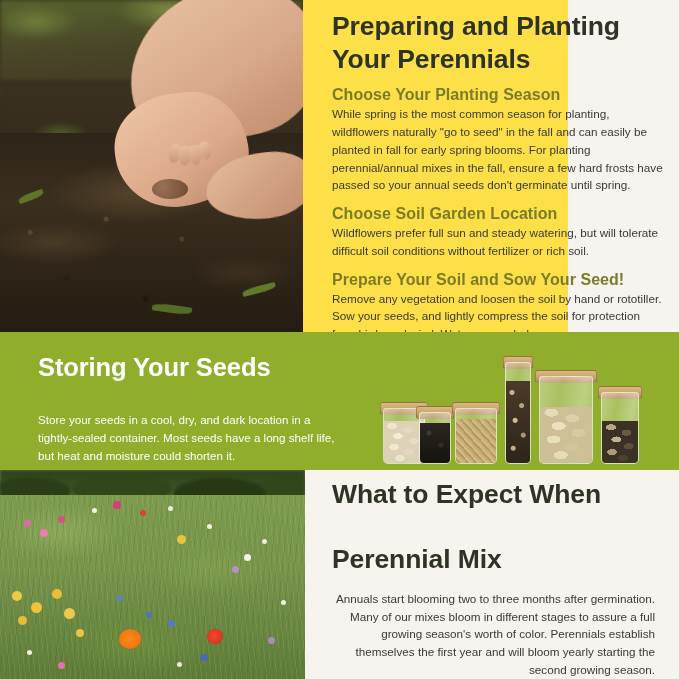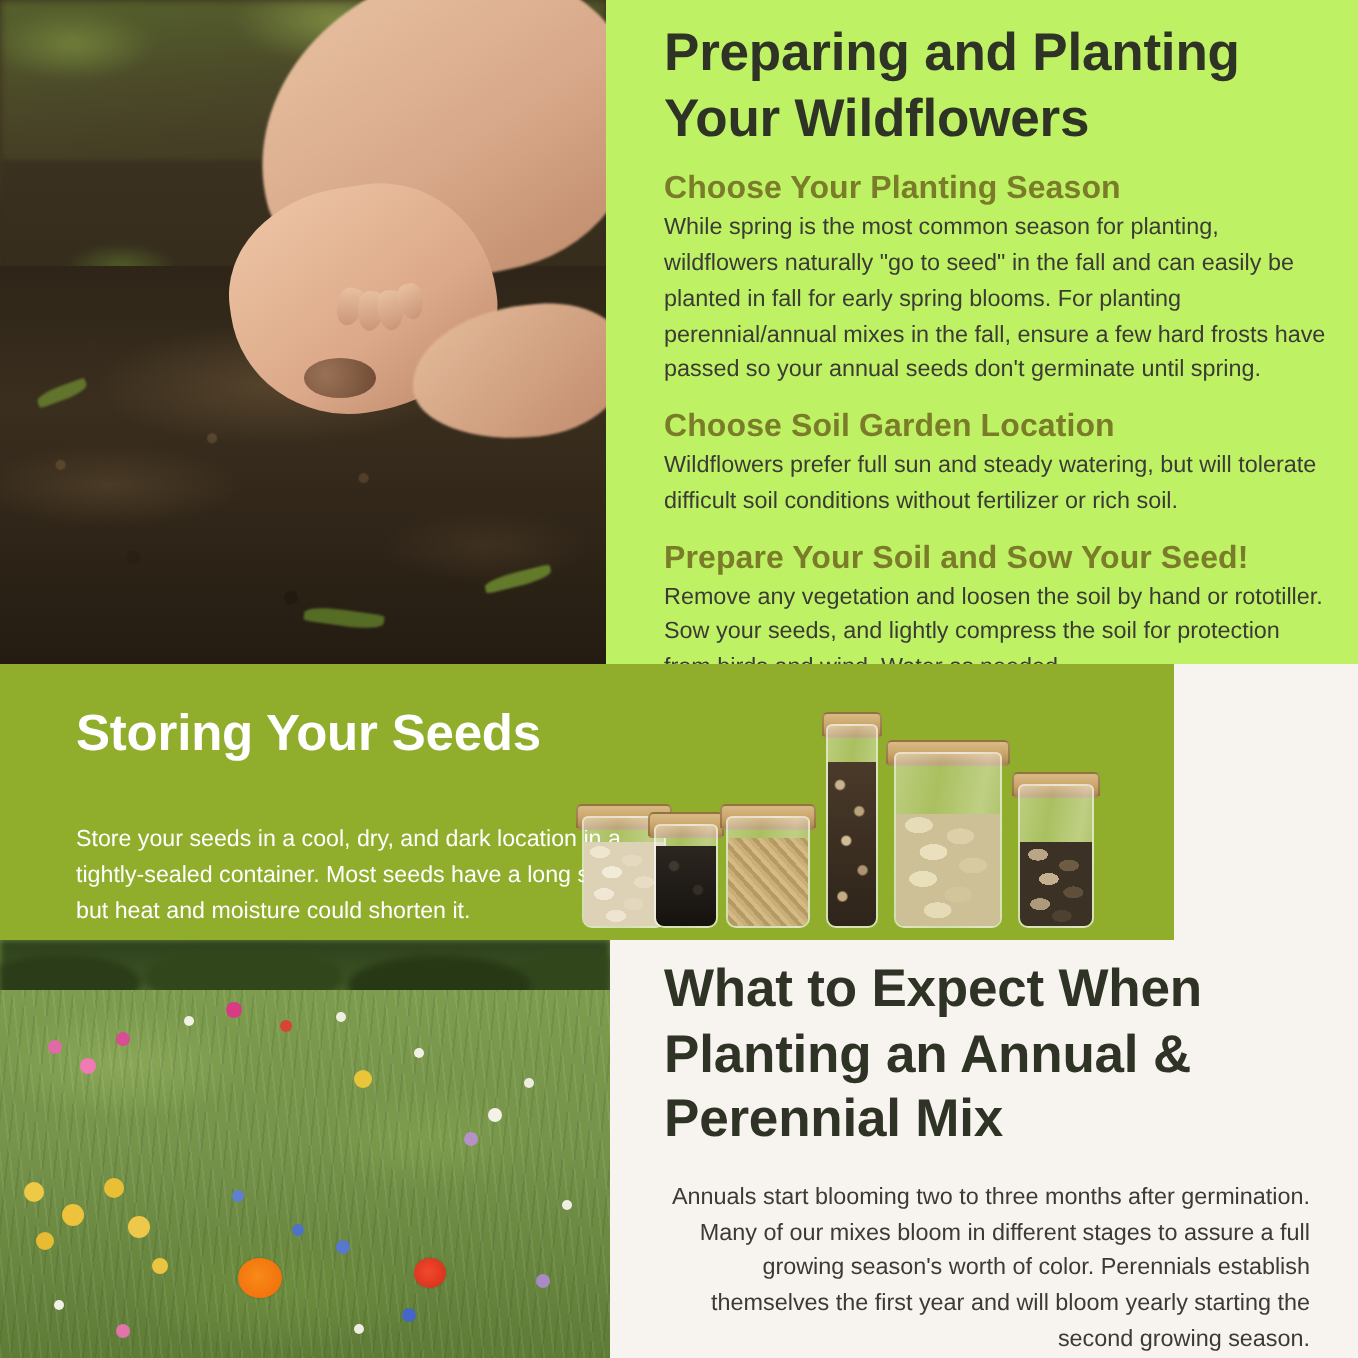--- a/index.html
+++ b/index.html
@@ -20,22 +20,22 @@
     position: relative;
     width: 679px;
     height: 679px;
     background: #f7f3ef;
   }
 
   
   .section-top {
     position: absolute;
     left: 0; top: 0;
-    width: 679px; height: 332px;
-    background: #bef264;
+    width: 568px; height: 332px;
+    background: #fde047;
     text-decoration: underline;
   }
 
   .photo-soil {
     position: absolute;
     left: 0; top: 0;
     width: 303px; height: 332px;
     overflow: hidden;
     background: #3a2c1d;
   }
@@ -132,21 +132,21 @@
     position: absolute;
     left: 330px; top: 0;
     width: 349px; height: 332px;
     padding: 10px 14px 0 2px;
   }
 
   
   .section-green {
     position: absolute;
     left: 0; top: 332px;
-    width: 587px; height: 138px;
+    width: 679px; height: 138px;
     background: #91ad2c;
     overflow: hidden;
   }
 
   .green-text {
     position: absolute;
     left: 38px; top: 20px;
     width: 300px;
   }
 
@@ -316,21 +316,21 @@
         <div class="finger f3"></div>
         <div class="finger f4"></div>
       </div>
       <div class="seeds-pinch"></div>
       <div class="hand-second"></div>
     </div>
 
     <div class="top-text">
       <h1 class="headline">
         <span>Preparing and Planting</span><br>
-        <span>Your Wildflowers</span>
+        <span>Your Perennials</span>
       </h1>
 
       <h3 class="subhead">Choose Your Planting Season</h3>
       <p class="body">While spring is the most common season for planting, wildflowers naturally "go to seed" in the fall and can easily be planted in fall for early spring blooms. For planting perennial/annual mixes in the fall, ensure a few hard frosts have passed so your annual seeds don't germinate until spring.</p>
 
       <h3 class="subhead">Choose Soil Garden Location</h3>
       <p class="body">Wildflowers prefer full sun and steady watering, but will tolerate difficult soil conditions without fertilizer or rich soil.</p>
 
       <h3 class="subhead">Prepare Your Soil and Sow Your Seed!</h3>
       <p class="body">Remove any vegetation and loosen the soil by hand or rototiller. Sow your seeds, and lightly compress the soil for protection from birds and wind. Water as needed.</p>
@@ -425,20 +425,20 @@
       <div class="fl" style="left:9%;  top:86%; width:5px; height:5px; background:#f2f0e4;"></div>
       <div class="fl" style="left:19%; top:92%; width:7px; height:7px; background:#e274ac;"></div>
       <div class="fl" style="left:58%; top:92%; width:5px; height:5px; background:#efede2;"></div>
       <div class="fl" style="left:88%; top:80%; width:7px; height:7px; background:#a88bc4;"></div>
       <div class="fl" style="left:92%; top:62%; width:5px; height:5px; background:#f1efe3;"></div>
     </div>
 
     <div style="position:absolute; left:330px; top:0; width:349px; height:209px; padding: 8px 24px 0 2px;">
       <h1 class="headline">
         <span>What to Expect When</span><br>
-        <span>Planting an Annual &amp;</span><br>
+        <br>
         <span>Perennial Mix</span>
       </h1>
       <p class="body" style="margin-top:14px;text-align:right;">Annuals start blooming two to three months after germination. Many of our mixes bloom in different stages to assure a full growing season's worth of color. Perennials establish themselves the first year and will bloom yearly starting the second growing season.</p>
     </div>
   </div>
 
 </div>
 
 </body></html>

